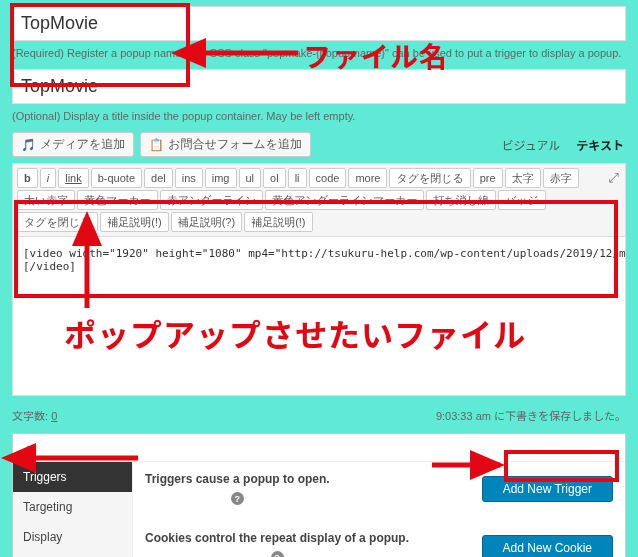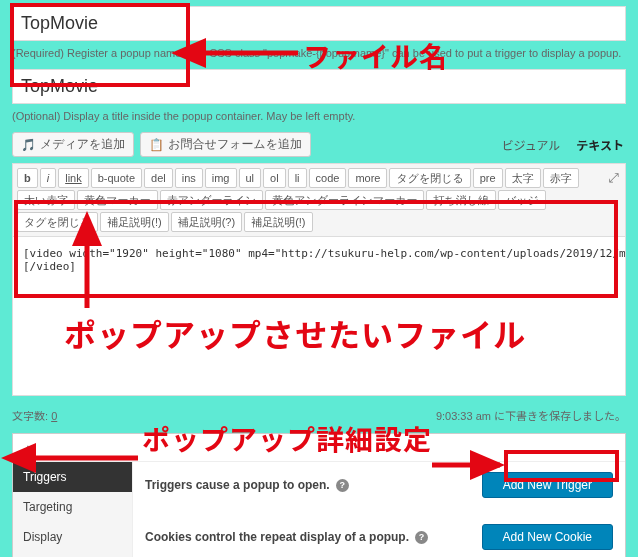--- a/index.html
+++ b/index.html
@@ -145,21 +145,21 @@
   .pb-row {
     display:flex;
     justify-content:space-between;
     align-items:center;
     margin-bottom: 26px;
   }
   .pb-row .lbl {
     font-size:12px;
     color:#444;
     font-weight: bold;
-    display:flex; align-items:center; gap:6px;
+    display:flex; align-items:center; gap:6px;flex-direction:column;
   }
   .help-icon {
     display:inline-flex;
     align-items:center; justify-content:center;
     width:13px; height:13px;
     border-radius:50%;
     background:#888;
     color:#fff;
     font-size:9px;
     font-weight:bold;
@@ -296,21 +296,20 @@
       </div>
     </div>
   </div>
 
   <div class="overlay red-box" style="left:10px; top:3px; width:180px; height:84px;"></div>
   <div class="overlay red-box" style="left:14px; top:200px; width:604px; height:98px;"></div>
   <div class="overlay red-box" style="left:504px; top:450px; width:115px; height:32px;"></div>
 
   <div class="overlay anno-text" style="left:303px; top:35px;">ファイル名</div>
   <div class="overlay anno-text" style="left:64px; top:310px; font-size:32px;">ポップアップさせたいファイル</div>
-  <div class="overlay anno-text" style="left:142px; top:418px;">ポップアップ詳細設定</div>
 
   <svg class="overlay arrow" style="left:190px; top:38px;" width="120" height="30">
     <defs>
         <marker id="ah1" markerWidth="8" markerHeight="8" refX="2" refY="3" orient="auto">
           <path d="M0,0 L0,6 L7,3 z" fill="#e30613"></path>
         </marker>
       </defs>
     <line x1="108" y1="15" x2="6" y2="15" stroke="#e30613" stroke-width="5" marker-end="url(#ah1)"></line>
   </svg>
 

